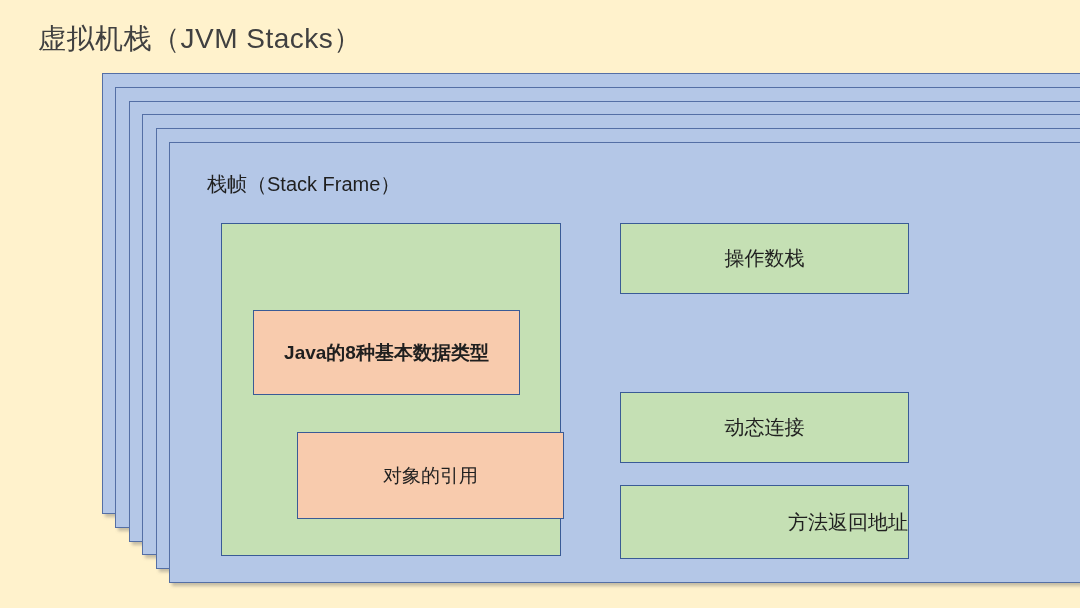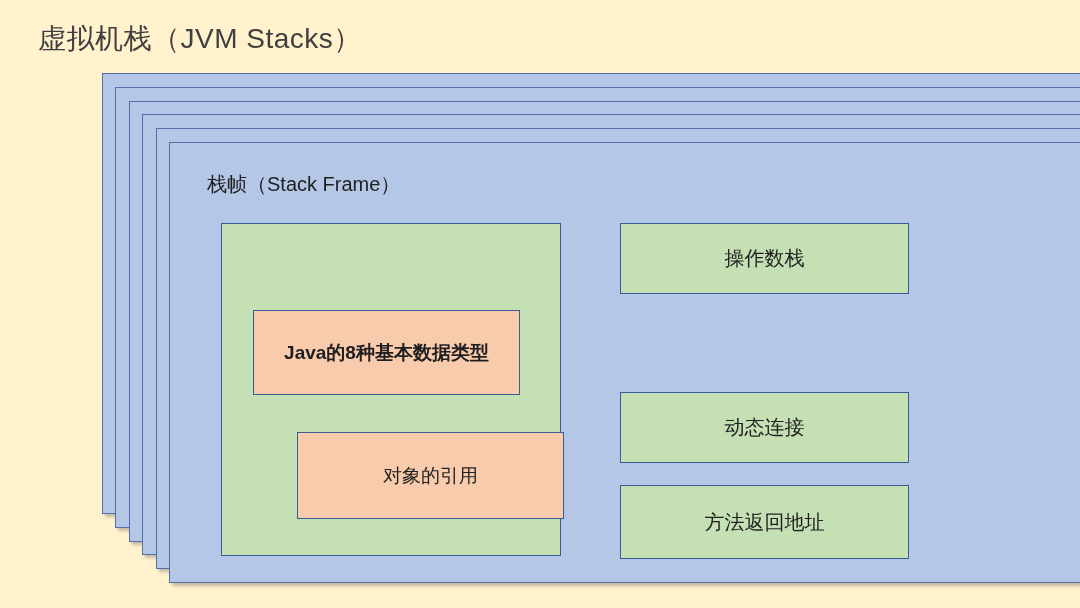--- a/index.html
+++ b/index.html
@@ -78,21 +78,21 @@
     background: var(--green-fill);
     border: 1.6px solid var(--box-border);
     display: flex;
     align-items: center;
     justify-content: center;
     font-size: 20px;
     text-align: center;
   }
   .right-box.operand { top: 80px; height: 71px; }
   .right-box.dynamic { top: 213px; height: 71px; margin-top: 36px; }
-  .right-box.return  { top: 342px; height: 74px; }
+  .right-box.return  { top: 342px; height: 74px; justify-content: flex-end; }
 </style>
 </head>
 <body>
 
 <div class="page-title">虚拟机栈（JVM Stacks）</div>
 
 <div class="stack-container">
 
   <div class="frame back" style="left: 102px; top: 73px;"></div>
     <div class="frame back" style="left: 115.4px; top: 86.8px;"></div>

